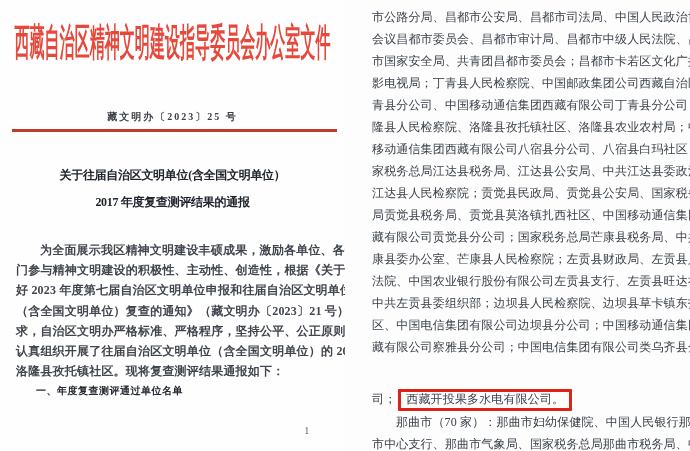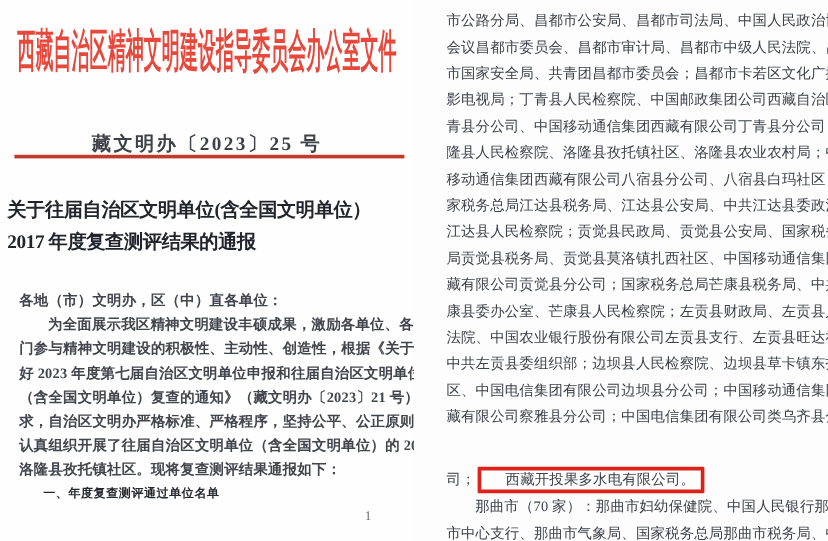--- a/index.html
+++ b/index.html
@@ -44,41 +44,42 @@
     transform-origin: center center;
     letter-spacing: 0px;
   }
 
   .doc-number {
     position: absolute;
     top: 110px;
     left: 0;
     width: 345px;
     text-align: center;
-    font-size: 16px;
+    font-size: 10px;
     letter-spacing: 2px;
     color: #3d4149;
     font-weight: 600;
   }
 
   .red-rule {
     position: absolute;
     top: 129px;
     left: 12px;
     width: 325px;
     height: 2.5px;
     background: #c23a28;
   }
 
   .doc-title {
     position: absolute;
     top: 162px;
     left: 6px;
     width: 333px;
-    font-size: 16px;
+    text-align: center;
+    font-size: 12px;
     font-weight: bold;
     color: #20242c;
     line-height: 27px;
     letter-spacing: -0.3px;
   }
 
   .left-body {
     position: absolute;
     top: 240px;
     left: 16px;
@@ -127,21 +128,21 @@
     text-align: justify;
     text-align-last: justify;
   }
   .rline.plain { text-align: left; text-align-last: left; }
   .rline.indent { text-indent: 2em; }
 
   .red-box {
     display: inline-block;
     border: 3px solid #dd2318;
     border-radius: 1px;
-    padding: 0px 5px 1px 20px;
+    padding: 0px 5px 1px 5px;
     margin-left: 2px;
     line-height: 15px;
     margin-top: 31px;
   }
 </style>
 </head>
 <body>
 
 <div class="canvas">
 
@@ -154,21 +155,20 @@
     <div class="doc-number">藏文明办〔2023〕25 号</div>
 
     <div class="red-rule" style="background: rgb(194, 58, 40);"></div>
 
     <div class="doc-title">
       <div>关于往届自治区文明单位(含全国文明单位）</div>
       <div>2017 年度复查测评结果的通报</div>
     </div>
 
     <div class="left-body">
-      <div class="salutation">各地（市）文明办，区（中）直各单位：</div>
       <div>
           <div class="pline">为全面展示我区精神文明建设丰硕成果，激励各单位、各部</div>
           <div class="pline">门参与精神文明建设的积极性、主动性、创造性，根据《关于做</div>
           <div class="pline">好 2023 年度第七届自治区文明单位申报和往届自治区文明单位</div>
           <div class="pline">（含全国文明单位）复查的通知》（藏文明办〔2023〕21 号）要</div>
           <div class="pline">求，自治区文明办严格标准、严格程序，坚持公平、公正原则、</div>
           <div class="pline">认真组织开展了往届自治区文明单位（含全国文明单位）的 2023</div>
           <div class="pline">洛隆县孜托镇社区。现将复查测评结果通报如下：</div>
         </div>
       <div class="section-heading">一、年度复查测评通过单位名单</div>

